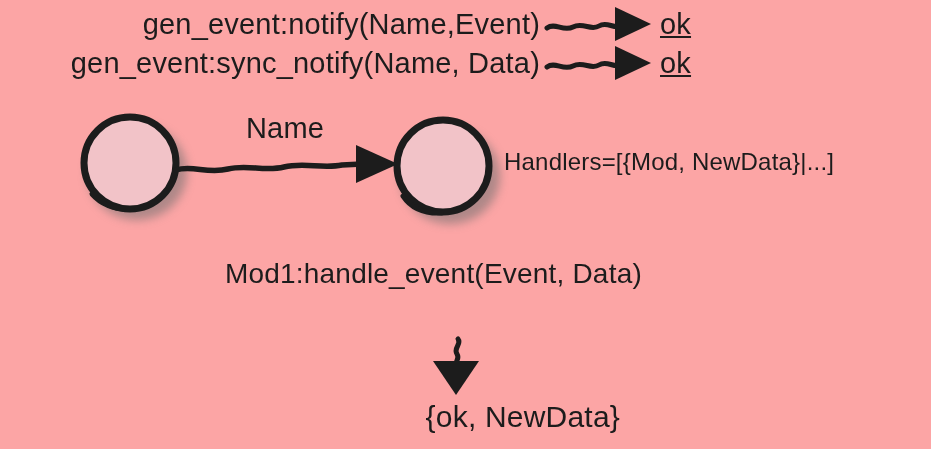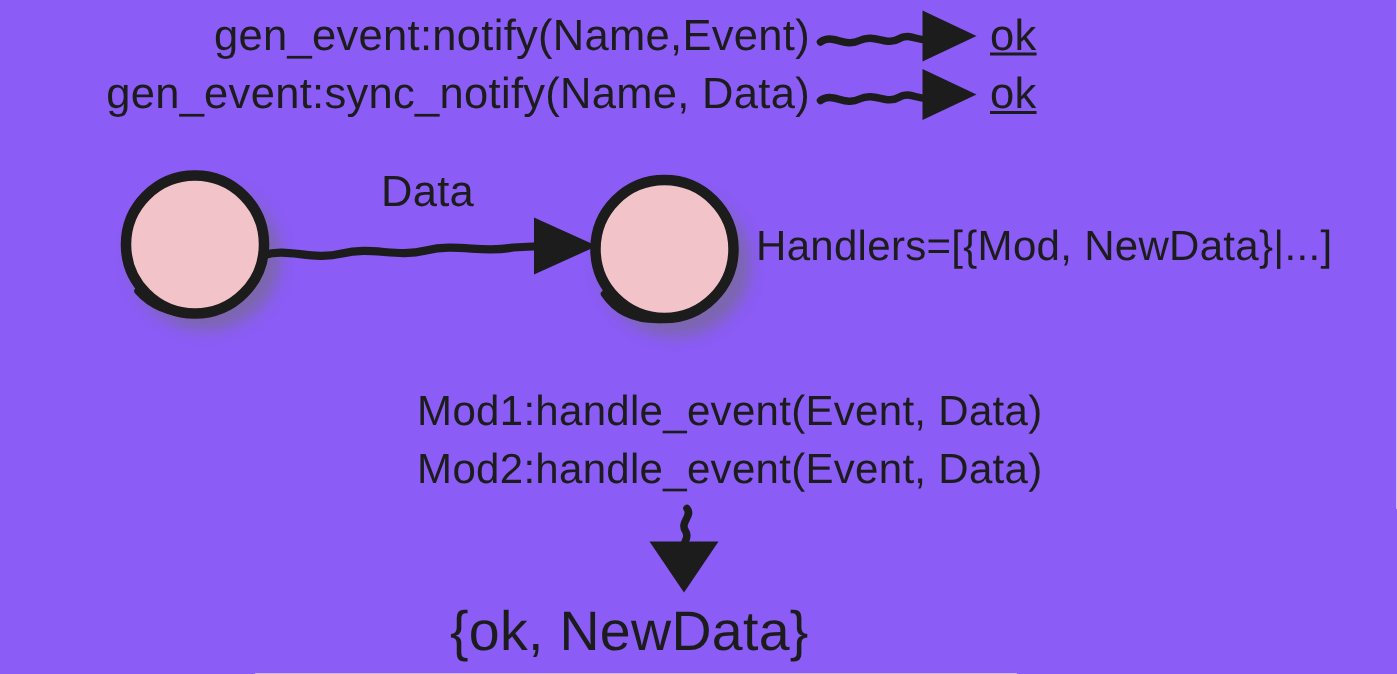--- a/index.html
+++ b/index.html
@@ -1,31 +1,31 @@
 <!DOCTYPE html>
 <html><head>
 <meta charset="utf-8">
 <style>
   html,body{margin:0;padding:0;background:#ffffff;}
   #canvas{
     position:relative;
     width:931px;height:449px;
-    background:#8b5cf6;
+    background:#fca5a5;
     font-family:"Liberation Sans", sans-serif;
     color:#1c1c1c;
     overflow:hidden;
   }
   .txt{position:absolute;white-space:nowrap;letter-spacing:0.2px;}
   .call-label{width:540px;text-align:right;font-size:29px;}
   .ok-label{left:660px;font-size:29px;text-decoration:underline;}
   .arrow-h{position:absolute;left:543px;}
   .event-label{left:225px;width:120px;text-align:center;font-size:29px;}
-  .handlers-label{left:504px;top:148px;font-size:28px;}
-  .handler-call{left:225px;width:470px;text-align:right;font-size:28px;}
-  .result-label{left:300px;width:320px;text-align:left;font-size:37px;}
+  .handlers-label{left:504px;top:148px;font-size:24px;}
+  .handler-call{left:225px;width:470px;text-align:left;font-size:28px;}
+  .result-label{left:300px;width:320px;text-align:right;font-size:30px;}
   svg{position:absolute;display:block;}
   .ink-stroke{stroke:#1c1c1c;fill:none;stroke-linecap:round;stroke-linejoin:round;}
   .ink-fill{fill:#1c1c1c;}
   .node-fill{fill:#f2c3c8;}
   .node-shadow{fill:#6f6f6f;opacity:0.55;}
 </style>
 </head>
 <body>
 
 <div id="canvas">
@@ -48,41 +48,40 @@
     <defs>
       <filter id="blurL" x="-40%" y="-40%" width="180%" height="180%">
         <feGaussianBlur stdDeviation="5"></feGaussianBlur>
       </filter>
     </defs>
     <ellipse class="node-shadow" cx="67" cy="66" rx="50" ry="48" filter="url(#blurL)"></ellipse>
     <circle class="node-fill ink-stroke" cx="60" cy="57" r="46" stroke-width="7"></circle>
     <path class="ink-stroke" stroke-width="5" d="M22 88 q 14 16, 40 15"></path>
   </svg>
 
-  <div class="txt event-label" style="top:112px;">Data</div>
+  <div class="txt event-label" style="top:112px;">Name</div>
   <svg style="left:172px;top:142px;" width="228" height="44" viewBox="0 0 228 44">
     <path class="ink-stroke" stroke-width="5.5" d="M4 28 C 20 23, 36 32, 56 27 S 92 30, 112 25 S 150 27, 170 23 L 190 22"></path>
     <polygon class="ink-fill" points="184,3 184,41 226,22"></polygon>
   </svg>
 
   <svg style="left:383px;top:110px;" width="126" height="126" viewBox="0 0 126 126">
     <defs>
       <filter id="blurR" x="-40%" y="-40%" width="180%" height="180%">
         <feGaussianBlur stdDeviation="5"></feGaussianBlur>
       </filter>
     </defs>
     <ellipse class="node-shadow" cx="67" cy="66" rx="50" ry="48" filter="url(#blurR)"></ellipse>
     <circle class="node-fill ink-stroke" cx="60" cy="56" r="46" stroke-width="7"></circle>
     <path class="ink-stroke" stroke-width="5" d="M20 86 q 12 18, 38 17"></path>
   </svg>
 
   <div class="txt handlers-label">Handlers=[{Mod, NewData}|...]</div>
 
   <div class="txt handler-call" style="top:258px;">Mod1:handle_event(Event, Data)</div>
-  <div class="txt handler-call" style="top:297px;">Mod2:handle_event(Event, Data)</div>
 
   <svg style="left:428px;top:335px;" width="56" height="62" viewBox="0 0 56 62">
     <path class="ink-stroke" stroke-width="5" d="M30 4 C 34 9, 25 13, 29 19 C 32 24, 27 26, 29 28"></path>
     <polygon class="ink-fill" points="5,26 51,26 28,60"></polygon>
   </svg>
 
   <div class="txt result-label" style="top:400px;">{ok, NewData}</div>
 
 </div>
 

